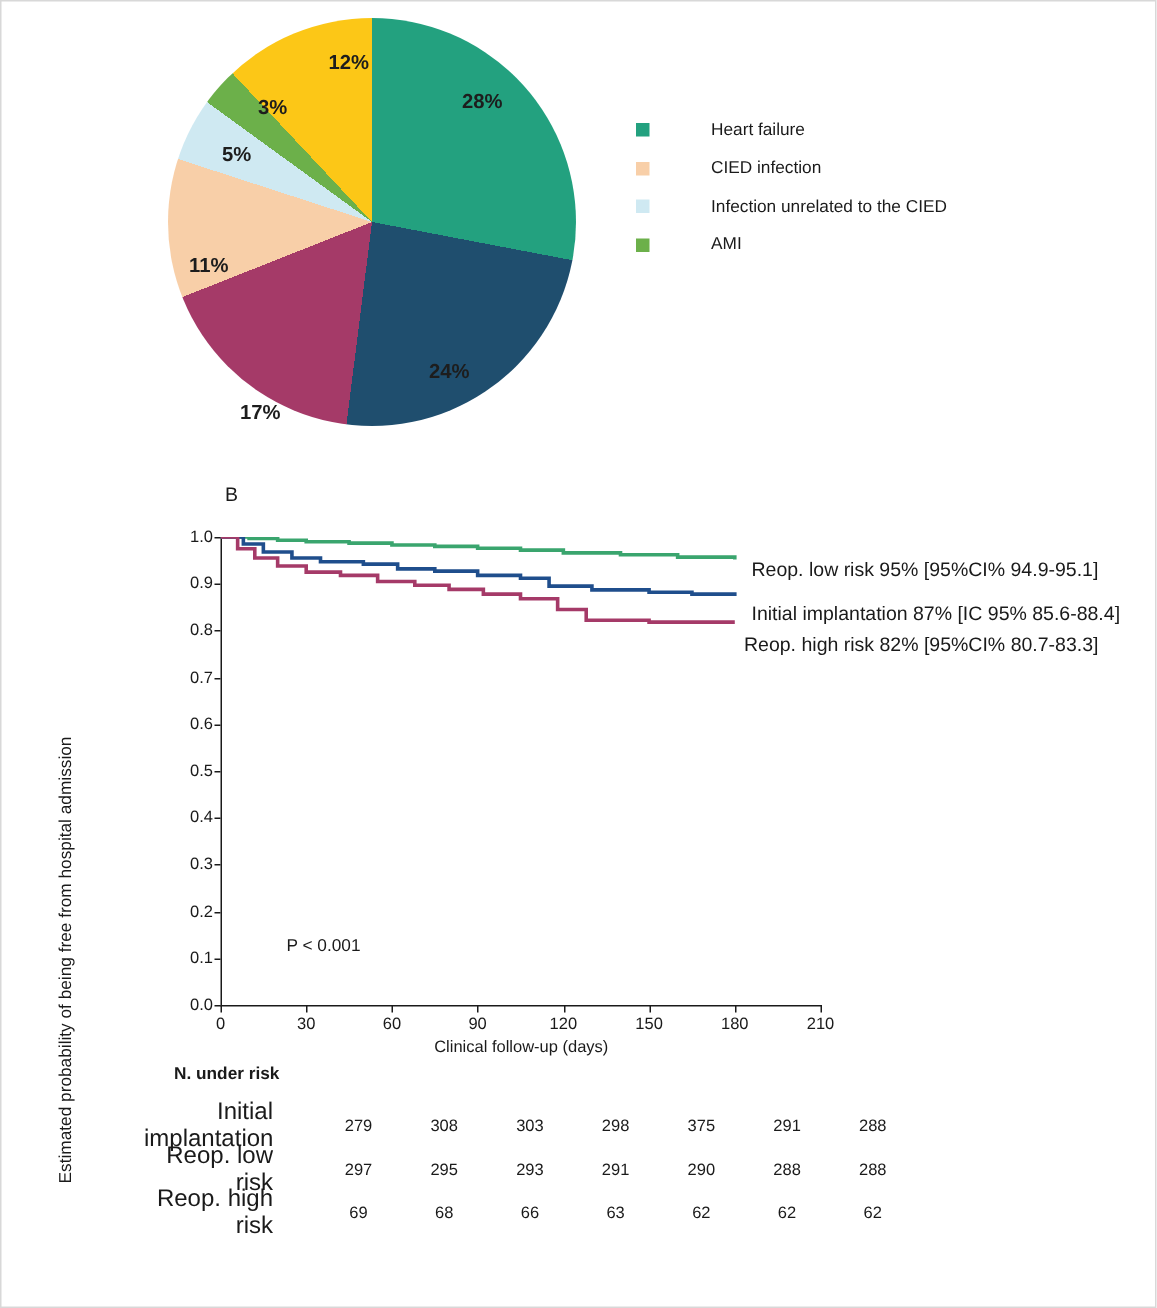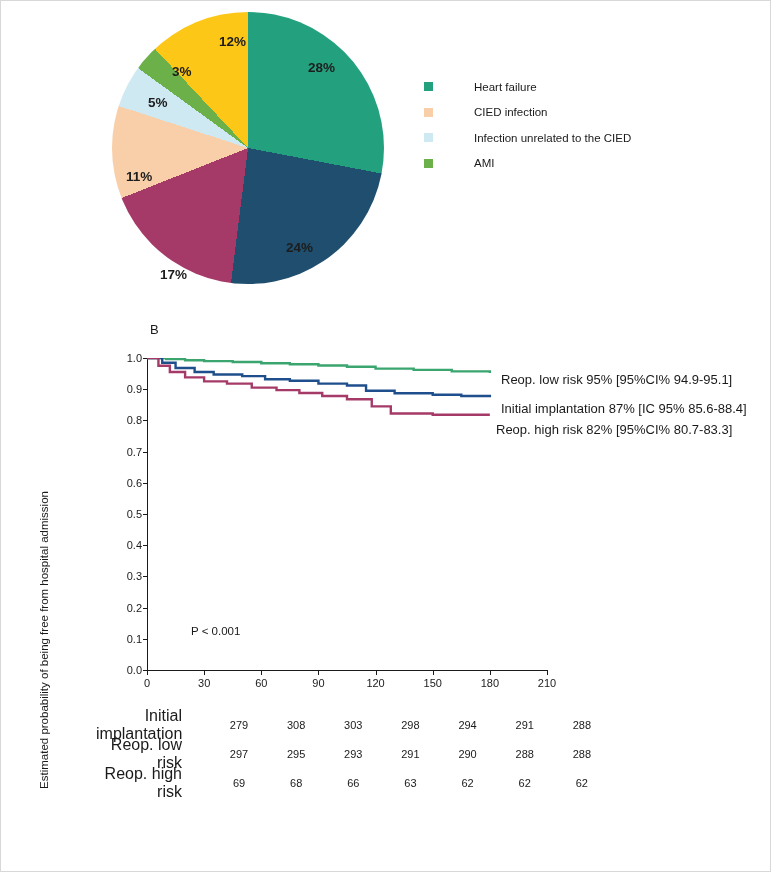--- a/index.html
+++ b/index.html
@@ -237,36 +237,38 @@
   <div class="axis-x"></div>
 
   <div class="plot-area" id="plot-area">
     <svg id="km-svg" width="400" height="312" viewBox="0 0 400 312">
         <path d="M0.00,0.00 L19.05,0.00 L19.05,0.94 L38.10,0.94 L38.10,2.18 L57.14,2.18 L57.14,3.12 L85.71,3.12 L85.71,4.06 L114.29,4.06 L114.29,5.30 L142.86,5.30 L142.86,6.24 L171.43,6.24 L171.43,7.49 L200.00,7.49 L200.00,8.74 L228.57,8.74 L228.57,10.61 L266.67,10.61 L266.67,11.86 L304.76,11.86 L304.76,13.42 L342.86,13.42 L342.86,14.98" fill="none" stroke="#3aa56e" stroke-width="2.4"></path>
         <path d="M0.00,0.00 L15.24,0.00 L15.24,4.68 L28.57,4.68 L28.57,9.98 L47.62,9.98 L47.62,14.04 L66.67,14.04 L66.67,16.54 L95.24,16.54 L95.24,18.10 L118.10,18.10 L118.10,21.22 L142.86,21.22 L142.86,22.78 L171.43,22.78 L171.43,25.58 L200.00,25.58 L200.00,27.46 L219.05,27.46 L219.05,32.76 L247.62,32.76 L247.62,35.26 L285.71,35.26 L285.71,36.82 L314.29,36.82 L314.29,38.06 L342.86,38.06 L342.86,39.31" fill="none" stroke="#1f4e8c" stroke-width="2.4"></path>
         <path d="M0.00,0.00 L11.43,0.00 L11.43,7.80 L22.86,7.80 L22.86,14.04 L38.10,14.04 L38.10,19.34 L57.14,19.34 L57.14,23.40 L80.00,23.40 L80.00,25.58 L104.76,25.58 L104.76,29.64 L129.52,29.64 L129.52,32.14 L152.38,32.14 L152.38,34.94 L175.24,34.94 L175.24,38.06 L200.00,38.06 L200.00,41.18 L224.76,41.18 L224.76,48.36 L243.81,48.36 L243.81,55.54 L285.71,55.54 L285.71,56.78 L342.86,56.78 L342.86,56.78" fill="none" stroke="#a53a68" stroke-width="2.4"></path>
       </svg>
   <span class="ytick" style="top: 312px;">0.0</span><span class="ytick-mark" style="top: 312px;"></span><span class="ytick" style="top: 280.8px;">0.1</span><span class="ytick-mark" style="top: 280.8px;"></span><span class="ytick" style="top: 249.6px;">0.2</span><span class="ytick-mark" style="top: 249.6px;"></span><span class="ytick" style="top: 218.4px;">0.3</span><span class="ytick-mark" style="top: 218.4px;"></span><span class="ytick" style="top: 187.2px;">0.4</span><span class="ytick-mark" style="top: 187.2px;"></span><span class="ytick" style="top: 156px;">0.5</span><span class="ytick-mark" style="top: 156px;"></span><span class="ytick" style="top: 124.8px;">0.6</span><span class="ytick-mark" style="top: 124.8px;"></span><span class="ytick" style="top: 93.6px;">0.7</span><span class="ytick-mark" style="top: 93.6px;"></span><span class="ytick" style="top: 62.4px;">0.8</span><span class="ytick-mark" style="top: 62.4px;"></span><span class="ytick" style="top: 31.2px;">0.9</span><span class="ytick-mark" style="top: 31.2px;"></span><span class="ytick" style="top: 0px;">1.0</span><span class="ytick-mark" style="top: 0px;"></span><span class="xtick" style="left: 0px; top: 319px;">0</span><span class="xtick-mark" style="left: 0px; top: 312px;"></span><span class="xtick" style="left: 57.1429px; top: 319px;">30</span><span class="xtick-mark" style="left: 57.1429px; top: 312px;"></span><span class="xtick" style="left: 114.286px; top: 319px;">60</span><span class="xtick-mark" style="left: 114.286px; top: 312px;"></span><span class="xtick" style="left: 171.429px; top: 319px;">90</span><span class="xtick-mark" style="left: 171.429px; top: 312px;"></span><span class="xtick" style="left: 228.571px; top: 319px;">120</span><span class="xtick-mark" style="left: 228.571px; top: 312px;"></span><span class="xtick" style="left: 285.714px; top: 319px;">150</span><span class="xtick-mark" style="left: 285.714px; top: 312px;"></span><span class="xtick" style="left: 342.857px; top: 319px;">180</span><span class="xtick-mark" style="left: 342.857px; top: 312px;"></span><span class="xtick" style="left: 400px; top: 319px;">210</span><span class="xtick-mark" style="left: 400px; top: 312px;"></span></div>
 
+  <div class="xlabel">Clinical follow-up (days)</div>
   <div class="pvalue">P &lt; 0.001</div>
 
   <span class="curve-annot" style="left:501px; top:72px;">Reop. low risk 95% [95%CI% 94.9-95.1]</span>
   <span class="curve-annot" style="left:501px; top:101px;">Initial implantation 87% [IC 95% 85.6-88.4]</span>
   <span class="curve-annot" style="left:496px; top:122px;">Reop. high risk 82% [95%CI% 80.7-83.3]</span>
 
   <div class="risk-table">
+    <div class="risk-title">N. under risk</div>
     <div id="risk-rows">
         <div class="risk-row">
           <div class="risk-row-label">Initial implantation</div>
           <div class="risk-cells">
             <span class="risk-cell" style="left: 51px;">279</span>
             <span class="risk-cell" style="left: 108.143px;">308</span>
             <span class="risk-cell" style="left: 165.286px;">303</span>
             <span class="risk-cell" style="left: 222.429px;">298</span>
-            <span class="risk-cell" style="left: 279.571px;">294</span>
+            <span class="risk-cell" style="left: 279.571px;">375</span>
             <span class="risk-cell" style="left: 336.714px;">291</span>
             <span class="risk-cell" style="left: 393.857px;">288</span>
           </div>
         </div>
         <div class="risk-row">
           <div class="risk-row-label">Reop. low risk</div>
           <div class="risk-cells">
             <span class="risk-cell" style="left: 51px;">297</span>
             <span class="risk-cell" style="left: 108.143px;">295</span>
             <span class="risk-cell" style="left: 165.286px;">293</span>

